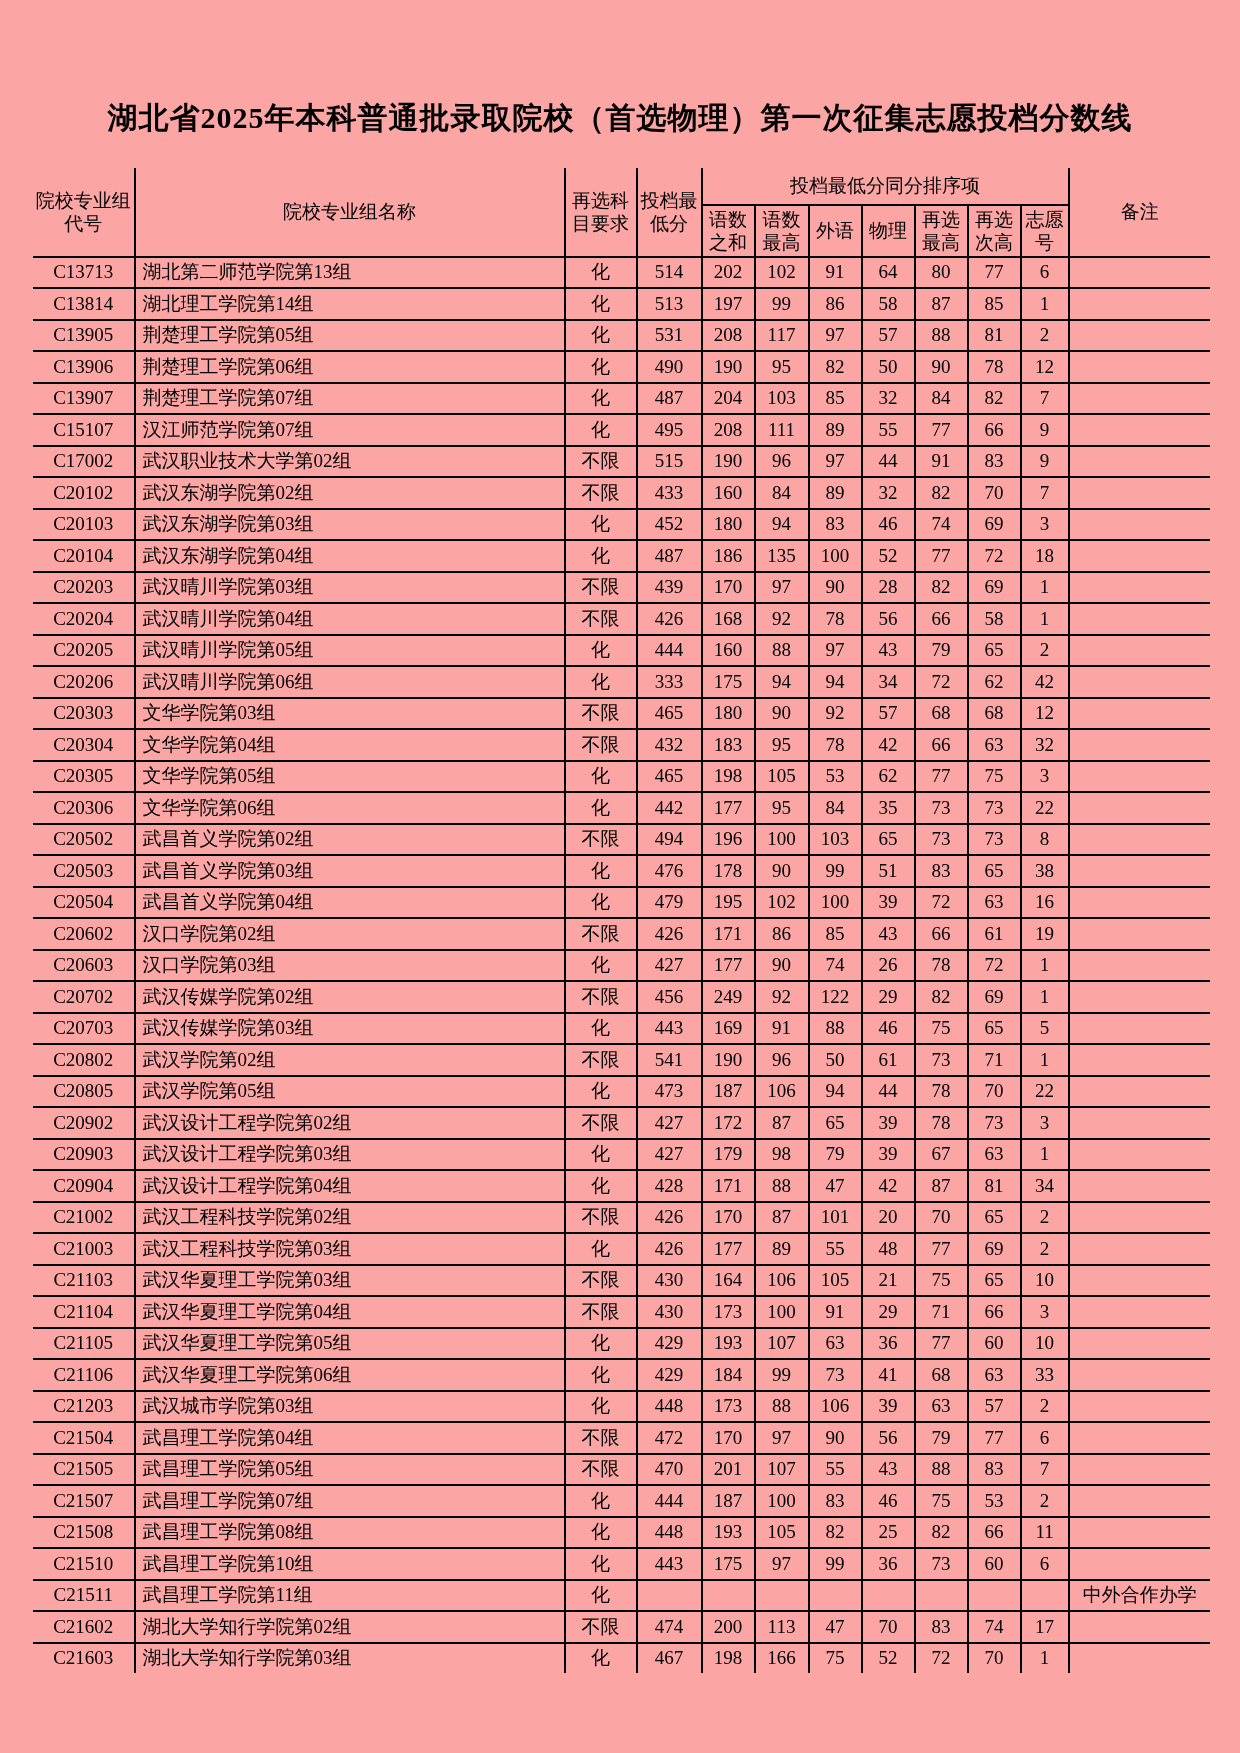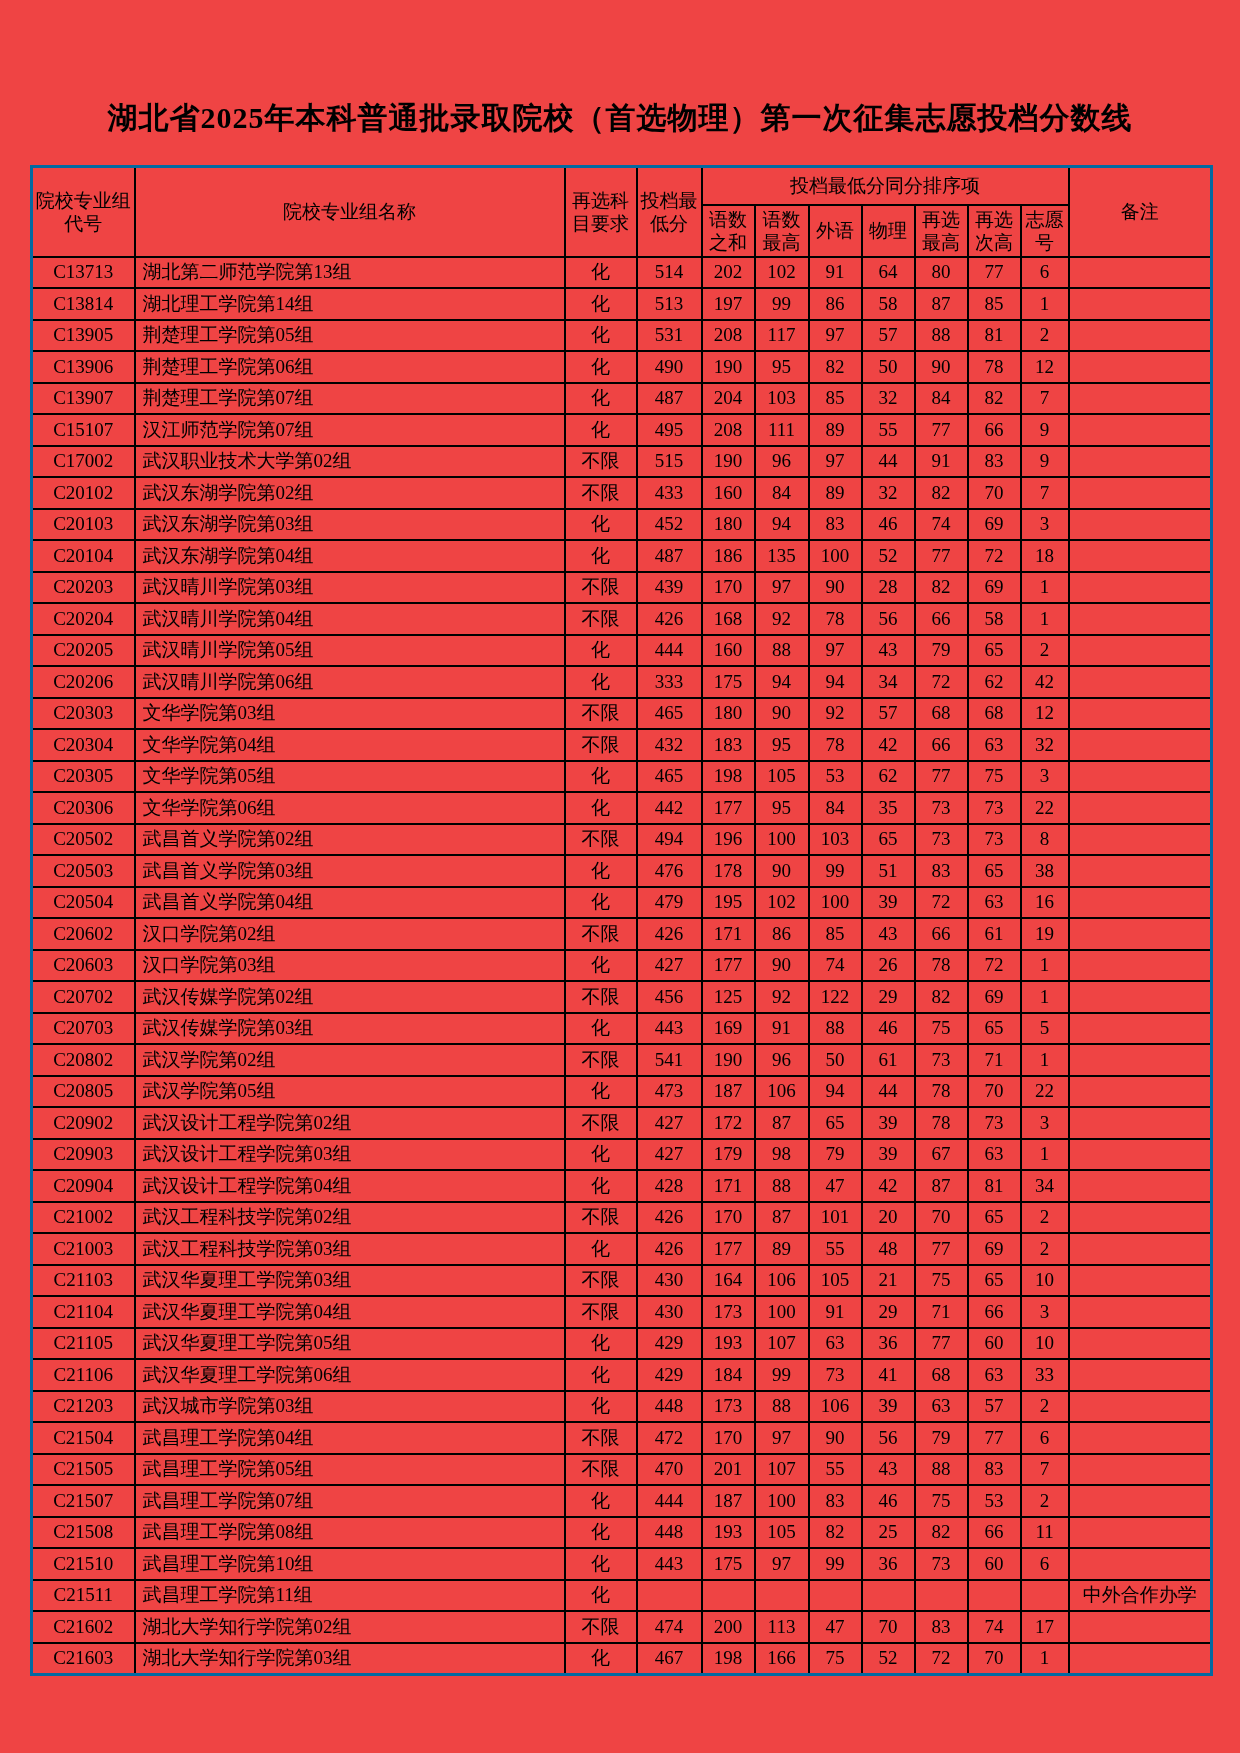--- a/index.html
+++ b/index.html
@@ -2,42 +2,42 @@
 <html><head>
 <meta charset="utf-8">
 <style>
   * { box-sizing: border-box; margin: 0; padding: 0; }
   html, body { background: #ffffff; }
   body { width: 1240px; height: 1753px; }
   .page {
     position: relative;
     width: 1240px;
     height: 1753px;
-    background: #ef4444;
+    background: #fca5a5;
     color: #000000;
     font-family: "Liberation Serif", "DejaVu Serif", serif;
   }
   .title {
     position: absolute;
     top: 98px;
     left: 0;
     width: 100%;
     text-align: center;
     font-size: 30px;
     font-weight: bold;
     letter-spacing: 1px;
   }
   table.score-table {
     position: absolute;
     left: 30px;
     top: 165px;
     width: 1180px;
     border-collapse: collapse;
     table-layout: fixed;
-    border: 3px solid #0369a1;
+    border: 3px solid #fca5a5;
   }
   .score-table th, .score-table td {
     border: 2px solid #000;
     text-align: center;
     vertical-align: middle;
     font-weight: normal;
     overflow: hidden;
     color: #000;
   }
   .score-table th {
@@ -429,21 +429,21 @@
           <td>78</td>
           <td>72</td>
           <td>1</td>
           <td></td>
         </tr>
         <tr>
           <td>C20702</td>
           <td class="name">武汉传媒学院第02组</td>
           <td>不限</td>
           <td>456</td>
-          <td>125</td>
+          <td>249</td>
           <td>92</td>
           <td>122</td>
           <td>29</td>
           <td>82</td>
           <td>69</td>
           <td>1</td>
           <td></td>
         </tr>
         <tr>
           <td>C20703</td>

